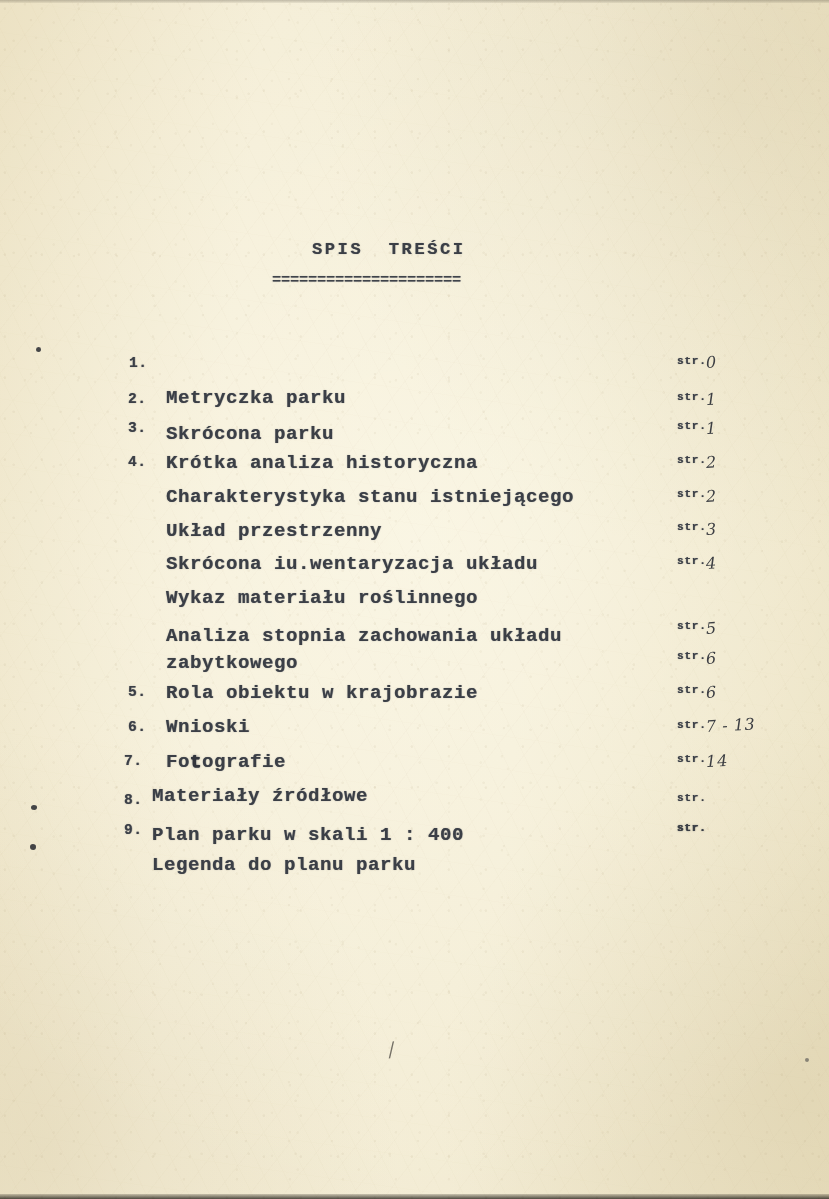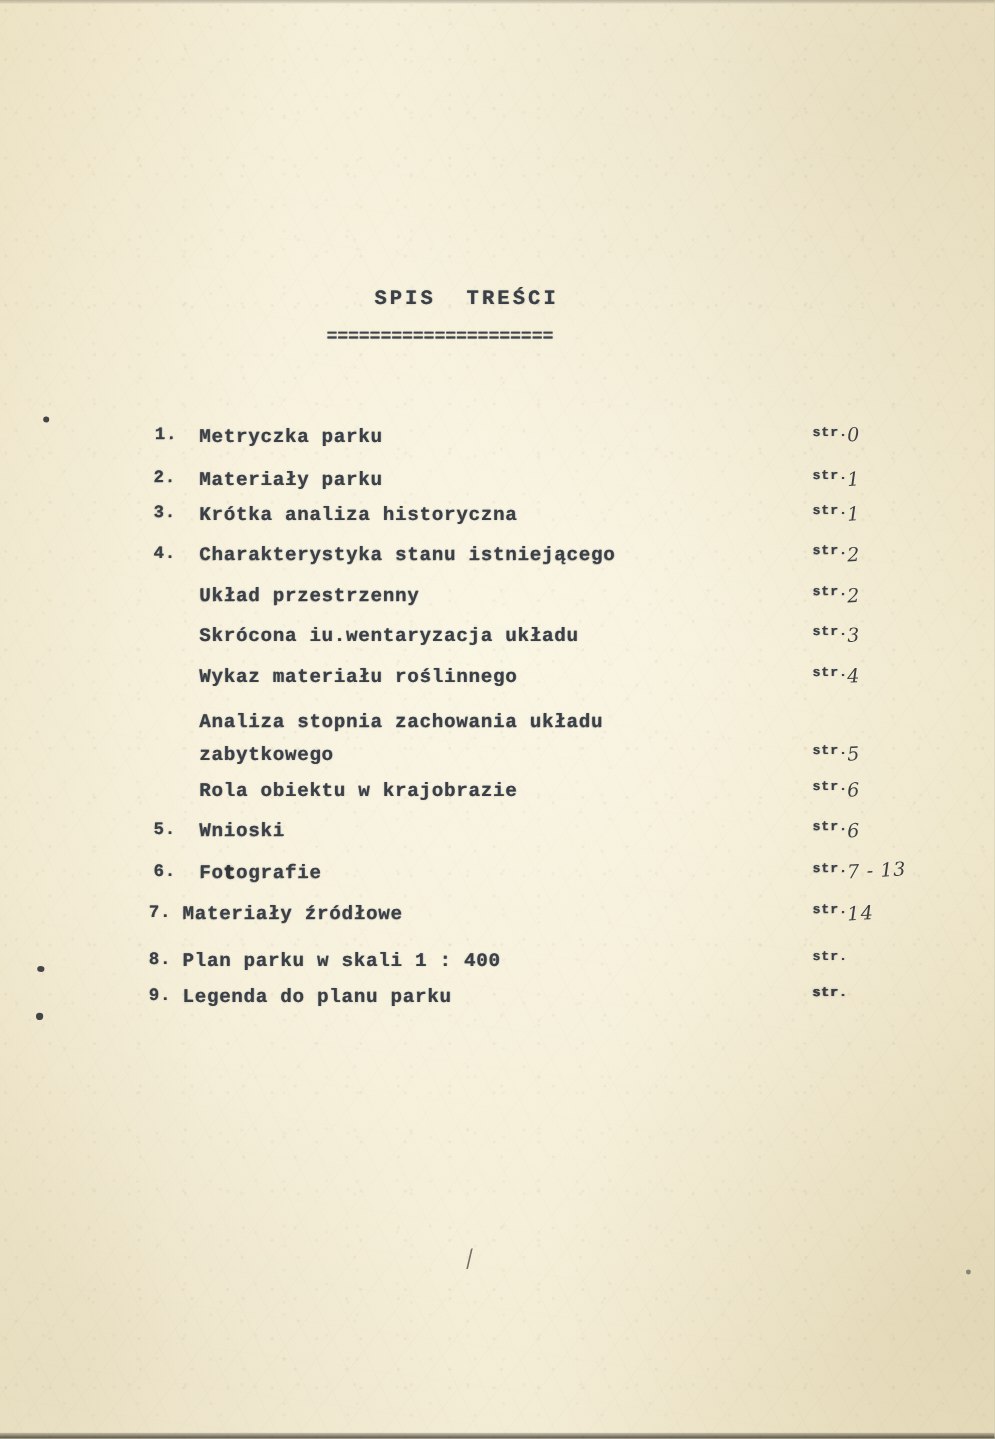--- a/index.html
+++ b/index.html
@@ -104,21 +104,22 @@
   .row {
     position: absolute;
     height: 22px;
   }
   .num {
     position: absolute;
     font-size: 14.5px;
   }
   .label {
     position: absolute;
-    font-size: 16px;
+    font-size: 19px;
+    margin-top: 32px;
   }
   .str {
     position: absolute;
     left: 677px;
     font-size: 11px;
     letter-spacing: 0.8px;
   }
   .str.blot {
     text-shadow:
       0.4px 0 0 rgba(55,58,66,0.75),
@@ -189,21 +190,21 @@
 
   <div class="toc" id="toc-rows">
       <div class="row" style="top: 355px; left: 0px; width: 829px;">
         <span class="typed num" style="left: 129px;">1.</span>
         <span class="typed label" style="left: 166px;">Metryczka parku</span>
         <span class="typed str">str.</span>
         <span class="pg" style="top: -2px;">0</span>
       </div>
       <div class="row" style="top: 391px; left: 0px; width: 829px;">
         <span class="typed num" style="left: 128px;">2.</span>
-        <span class="typed label" style="left: 166px;">Materiały parku</span>
+        <span class="typed label" style="left: 166px;">Skrócona parku</span>
         <span class="typed str">str.</span>
         <span class="pg" style="top: -1px;">1</span>
       </div>
       <div class="row" style="top: 420px; left: 0px; width: 829px;">
         <span class="typed num" style="left: 128px;">3.</span>
         <span class="typed label" style="left: 166px;">Krótka analiza historyczna</span>
         <span class="typed str">str.</span>
         <span class="pg" style="top: -1px;">1</span>
       </div>
       <div class="row" style="top: 454px; left: 0px; width: 829px;">

